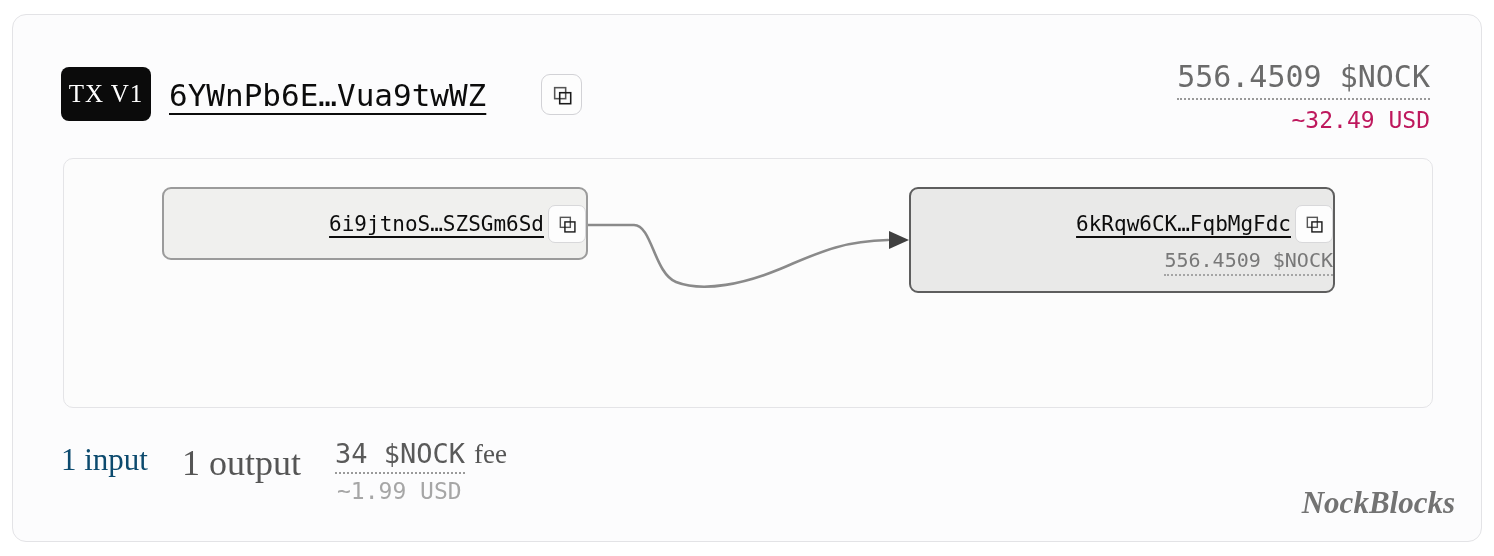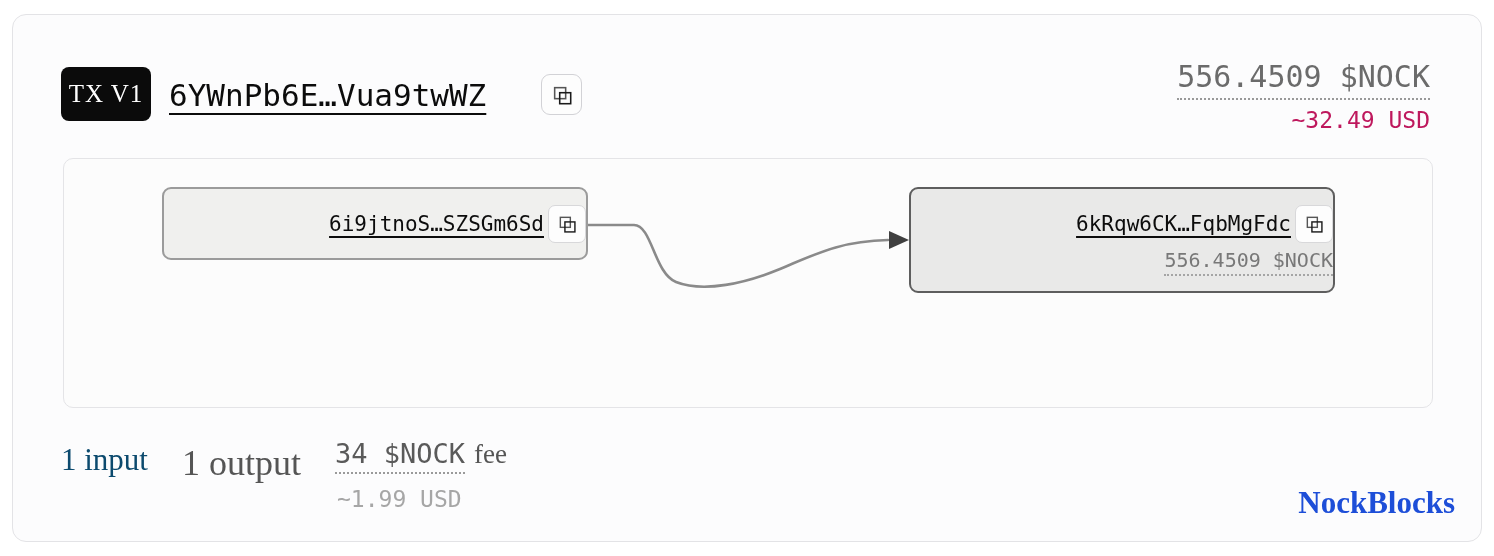--- a/index.html
+++ b/index.html
@@ -69,28 +69,28 @@
   .stat-inputs  { position: absolute; left: 48px;  top: 427px; font-size: 31px; color: #0c4a6e; }
   .stat-outputs { position: absolute; left: 169px; top: 427px; font-size: 36px; color: #555555; }
   .fee-line { position: absolute; left: 306px; top: 423px; white-space: nowrap; margin-left: 16px; }
   .fee-amount {
     display: inline-block; font-family: "DejaVu Sans Mono", monospace; font-size: 27px; color: #5a5a5a;
     border-bottom: 2px dotted #9a9a9a; padding-bottom: 3px; cursor: pointer;
   }
   .fee-label { font-size: 27px; color: #555555; margin-left: 9px; }
   .fee-usd {
     position: absolute; left: 324px; top: 463px;
-    font-family: "DejaVu Sans Mono", monospace; font-size: 23px; color: #a6a6a6; white-space: nowrap; margin-top: 8px;
+    font-family: "DejaVu Sans Mono", monospace; font-size: 23px; color: #a6a6a6; white-space: nowrap;
   }
 
   
   .brand {
     position: absolute; right: 26px; bottom: 20px;
-    font-family: "Liberation Serif", serif; font-weight: bold; 
-    font-size: 31px; color: #1d4ed8; cursor: pointer;
+    font-family: "Liberation Serif", serif; font-weight: bold; font-style: italic;
+    font-size: 31px; color: #737373; cursor: pointer;
   }
 
   .copy-glyph { display: block; }
 </style>
 </head>
 <body>
 
 <div class="stage">
   <div class="card">
 

